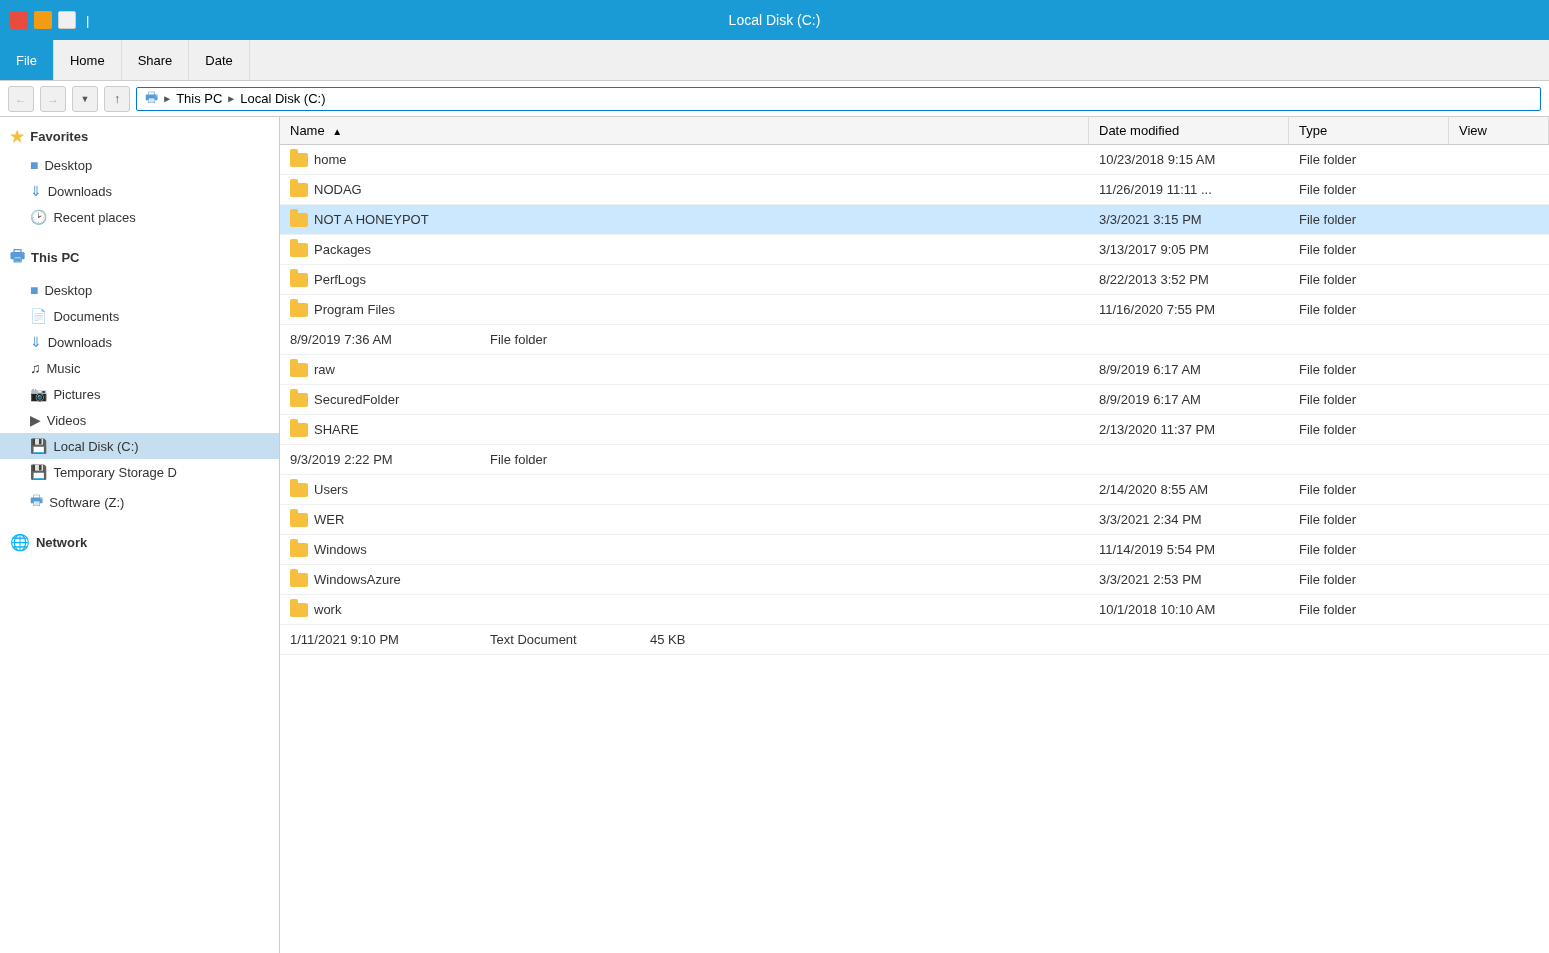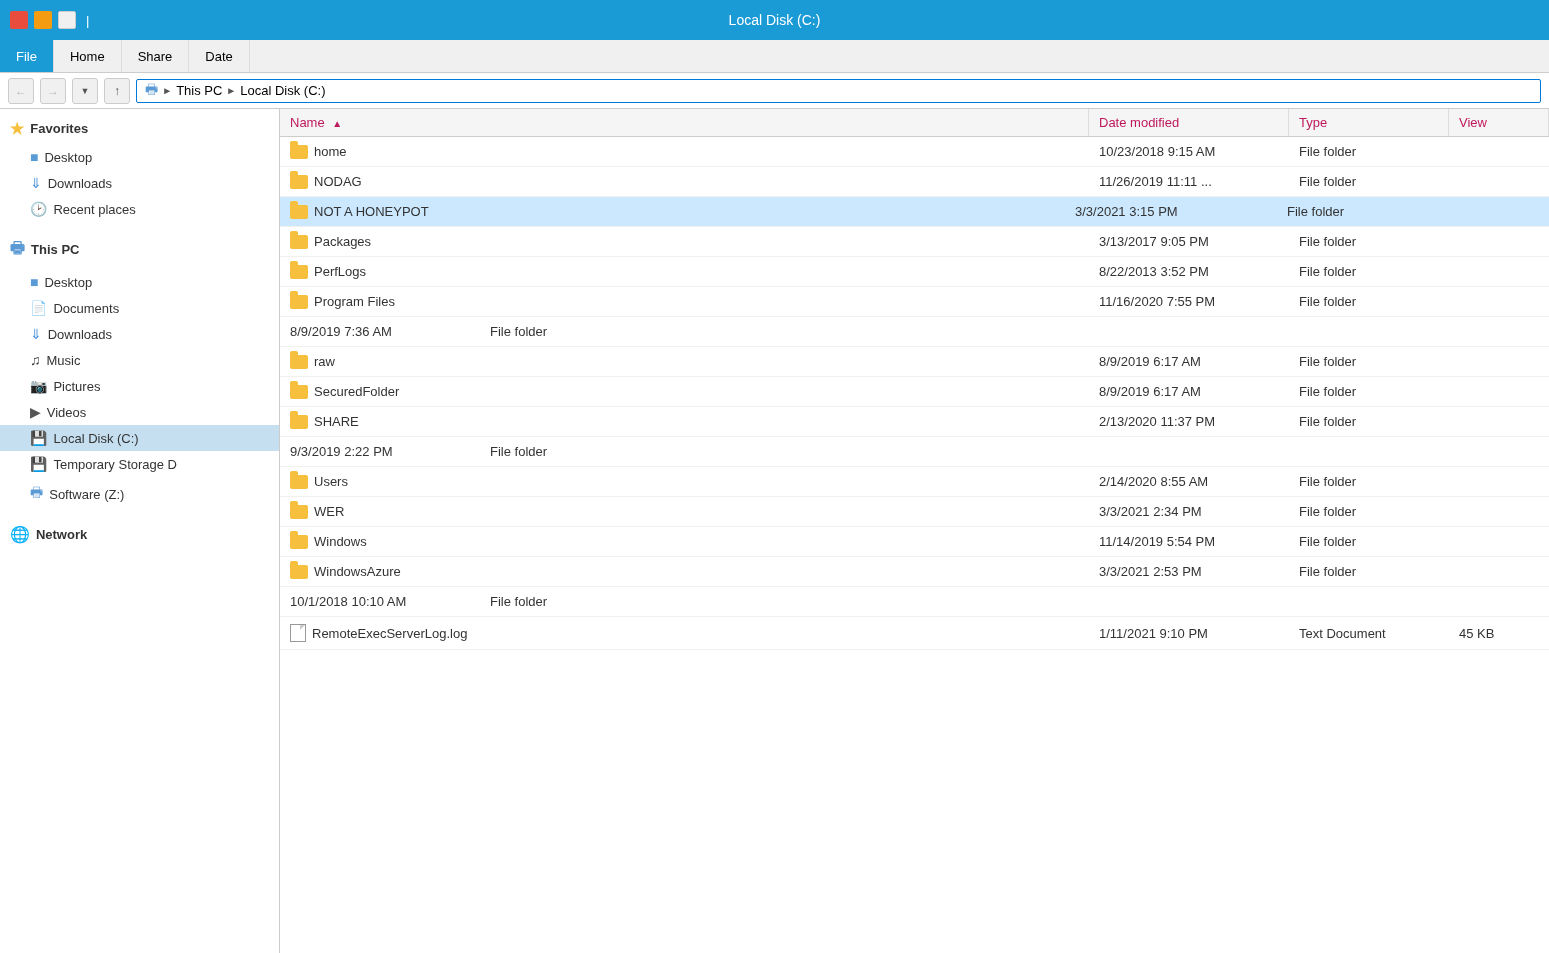--- a/index.html
+++ b/index.html
@@ -25,21 +25,21 @@
     }
 
     
     .ribbon {
       background: #f0f0f0;
       border-bottom: 1px solid #ccc;
     }
     .ribbon-tabs {
       display: flex;
       align-items: stretch;
-      height: 32px;
+      height: 40px;
     }
     .ribbon-tab {
       padding: 0 16px;
       display: flex;
       align-items: center;
       cursor: pointer;
       font-size: 13px;
       border-right: 1px solid #ddd;
     }
     .ribbon-tab.active {
@@ -130,39 +130,39 @@
       display: flex;
       border-bottom: 1px solid #ccc;
       background: #f5f5f5;
       position: sticky;
       top: 0;
       z-index: 10;
     }
     .col-header {
       padding: 6px 10px;
       font-size: 13px;
-      color: #be185d;
+      color: #000000;
       cursor: pointer;
       user-select: none;
       border-right: 1px solid #ddd;
     }
     .col-name { flex: 1; min-width: 0; }
     .col-date { width: 200px; }
     .col-type { width: 160px; }
     .col-size { width: 100px; }
 
     
     .file-row {
       display: flex;
       align-items: center;
       padding: 4px 0;
       border-bottom: 1px solid #f0f0f0;
       cursor: pointer;
     }
-    .file-row.selected { background: #cce8ff; gap: 12px; }
+    .file-row.selected { background: #cce8ff; }
     .file-cell {
       padding: 3px 10px;
       font-size: 13px;
       color: #333;
       white-space: nowrap;
       overflow: hidden;
       text-overflow: ellipsis;
     }
     .file-cell.name { flex: 1; display: flex; align-items: center; gap: 6px; }
     .file-cell.date { width: 200px; }
@@ -473,29 +473,29 @@
         <div class="file-row">
       <div class="file-cell name">
         <span class="folder-icon"></span>
         <span>WindowsAzure</span>
       </div>
       <div class="file-cell date">3/3/2021 2:53 PM</div>
       <div class="file-cell type">File folder</div>
       <div class="file-cell size"></div>
     </div>
         <div class="file-row">
+      <div class="file-cell name">
+        <span class="folder-icon"></span>
+        <span>work</span>
+      </div>
       <div class="file-cell date">10/1/2018 10:10 AM</div>
       <div class="file-cell type">File folder</div>
       <div class="file-cell size"></div>
     </div>
         <div class="file-row">
-      <div class="file-cell name">
-        <span class="doc-icon"></span>
-        <span>RemoteExecServerLog.log</span>
-      </div>
       <div class="file-cell date">1/11/2021 9:10 PM</div>
       <div class="file-cell type">Text Document</div>
       <div class="file-cell size">45 KB</div>
     </div>
       </div>
 
   </div>
 </div>
 
 </body></html>

